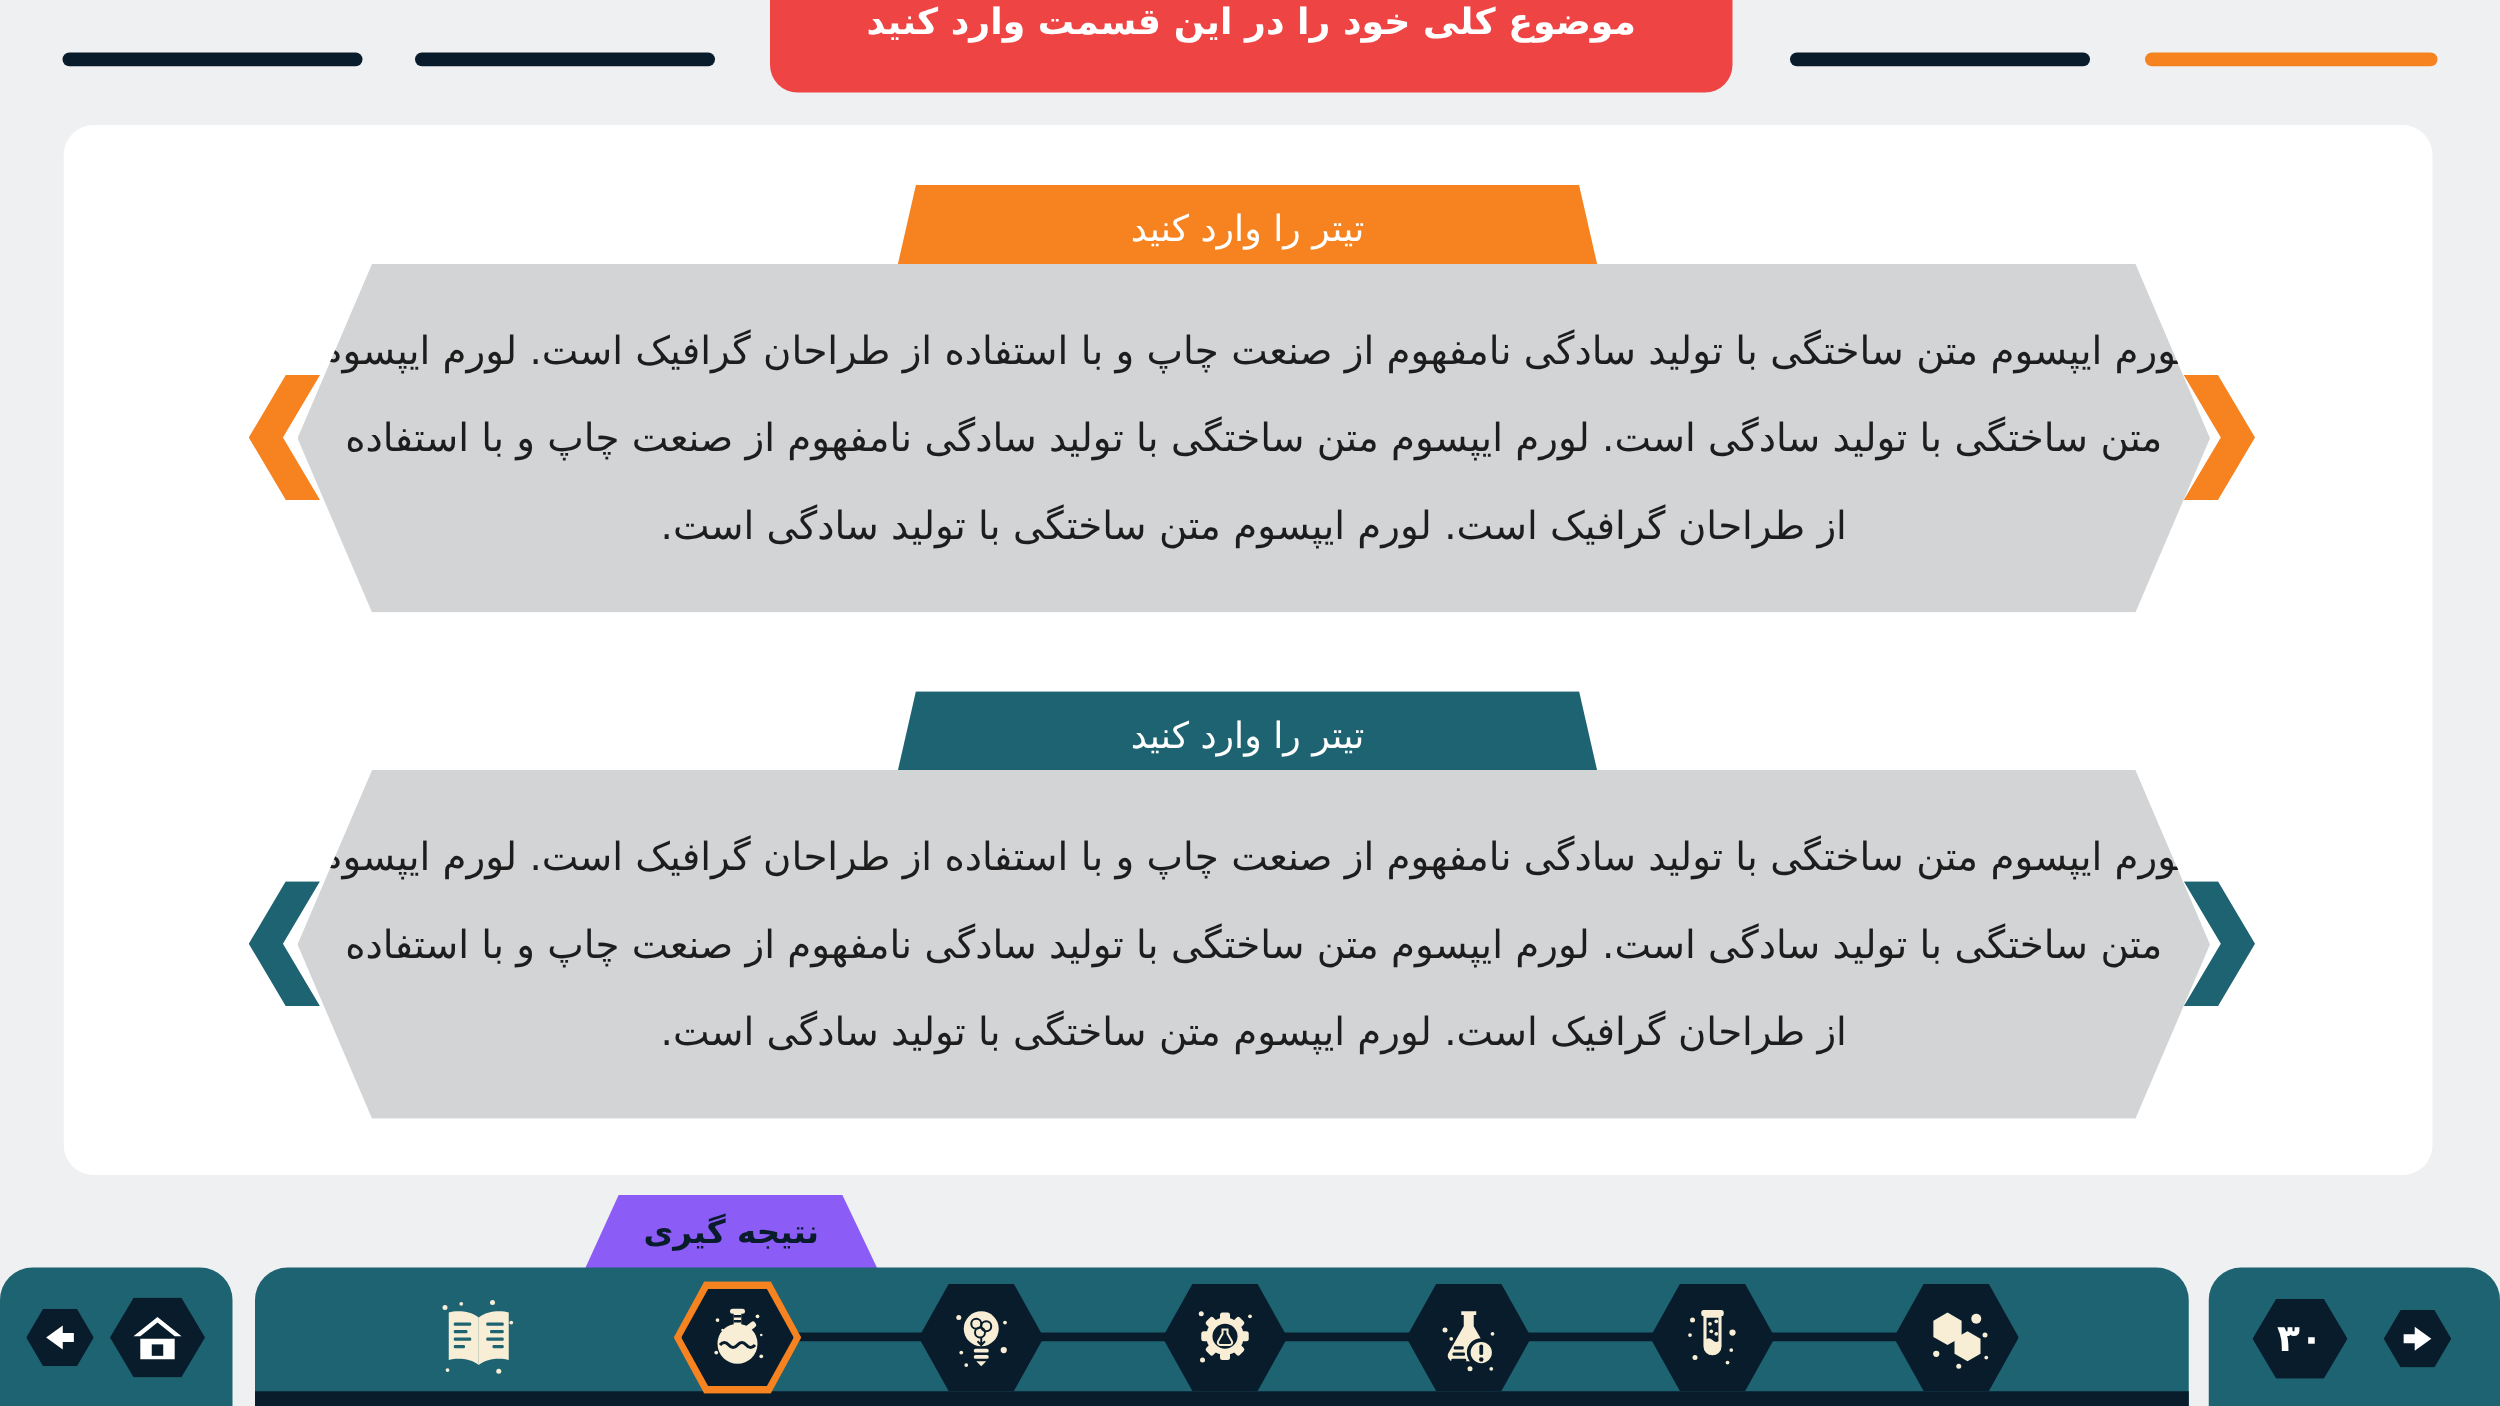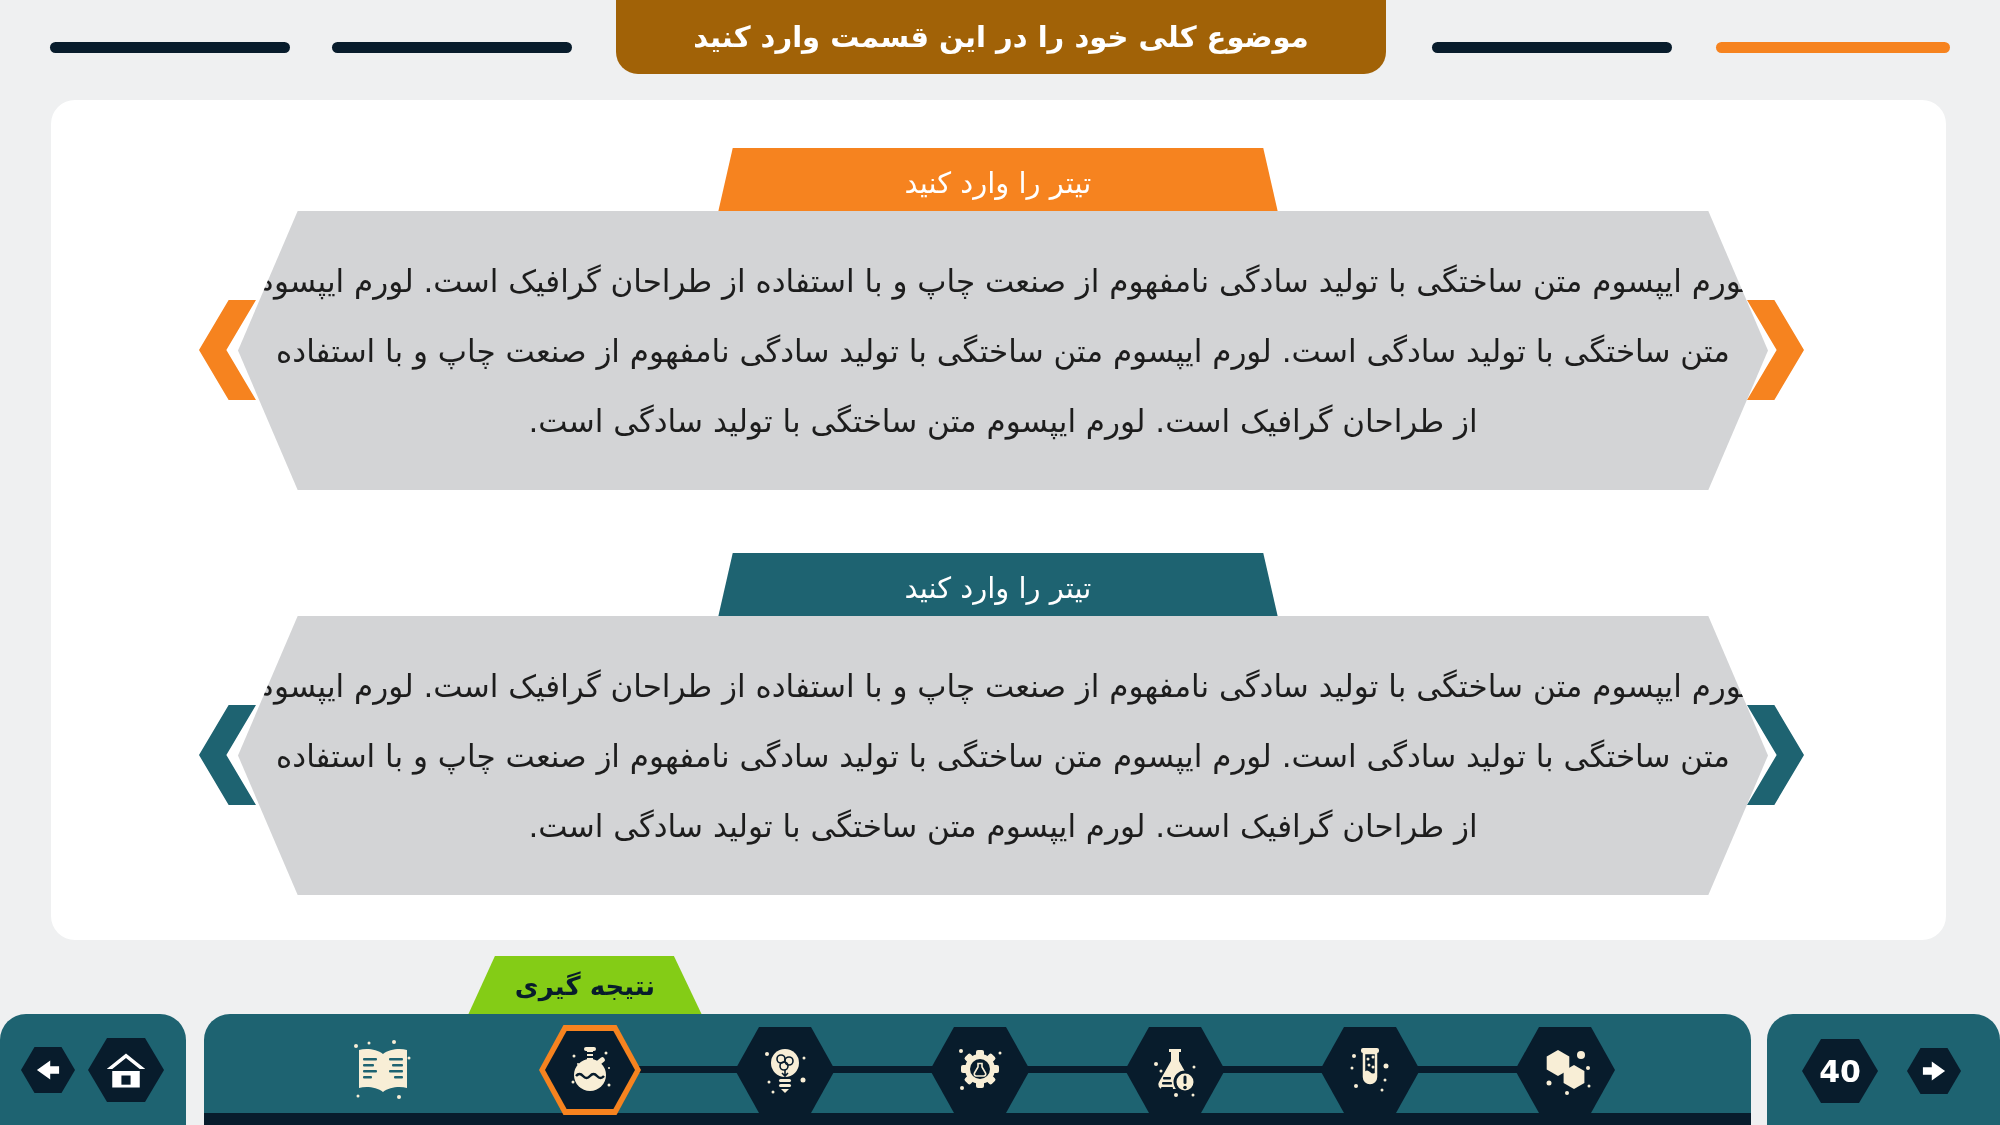--- a/index.html
+++ b/index.html
@@ -2,22 +2,22 @@
 <html lang="fa"><head>
 <meta charset="utf-8">
 <style>
   html,body{margin:0;padding:0;}
   .stage{position:relative;width:2000px;height:1125px;background:#eff0f1;overflow:hidden;
          font-family:"DejaVu Sans",sans-serif;}
   .abs{position:absolute;}
   
   .hline{top:42px;height:11px;border-radius:6px;background:#081c2c;}
   .hline.orange{background:#f6831f;}
-  .header-box{left:616px;top:0;width:770px;height:74px;background:#a16207;
-              border-radius:0 0 22px 22px;display:flex;align-items:center;justify-content:center;}
+  .header-box{left:616px;top:0;width:770px;height:74px;background:#ef4444;
+              border-radius:0 0 22px 22px;display:flex;justify-content:center;}
   .header-box span{color:#ffffff;font-size:29px;font-weight:bold;}
   
   .card{left:51px;top:100px;width:1895px;height:840px;background:#ffffff;border-radius:24px;}
   
   .banner{left:717px;width:562px;height:69px;
           clip-path:polygon(2.8% 0,97.2% 0,100% 100%,0 100%);
           display:flex;align-items:center;justify-content:center;}
   .banner span{color:#ffffff;font-size:29px;font-weight:500;}
   .banner.b1{top:148px;background:#f6831f;}
   .banner.b2{top:553px;background:#1e6371;}
@@ -25,21 +25,21 @@
             clip-path:polygon(3.9% 0,96.1% 0,100% 50%,96.1% 100%,3.9% 100%,0 50%);
             display:flex;flex-direction:column;justify-content:center;align-items:center;}
   .hexblock.h1{top:211px;} .hexblock.h2{top:616px;}
   .bodyline{direction:rtl;text-align:center;white-space:nowrap;color:#1d1d1d;
             font-size:31px;line-height:70px;height:70px;}
   .chev{width:57px;height:100px;}
   .chev.left{left:199px;clip-path:polygon(100% 0,52% 0,0 50%,52% 100%,100% 100%,48% 50%);}
   .chev.right{left:1747px;clip-path:polygon(0 0,48% 0,100% 50%,48% 100%,0 100%,52% 50%);}
   .chev.c1{top:300px;background:#f6831f;} .chev.c2{top:705px;background:#1e6371;}
   
-  .tab{left:468px;top:956px;width:234px;height:59px;background:#84cc16;
+  .tab{left:468px;top:956px;width:234px;height:59px;background:#8b5cf6;
        clip-path:polygon(11.5% 0,88% 0,100% 100%,0 100%);
        display:flex;align-items:center;justify-content:center;}
   .tab span{color:#081c2c;font-size:26px;font-weight:600;}
   .fbox{top:1014px;height:111px;background:#1e6371;border-radius:26px 26px 0 0;}
   .fbox.left{left:0;width:186px;}
   .fbox.main{left:204px;width:1547px;}
   .fbox.right{left:1767px;width:233px;}
   .bstrip{left:0;bottom:0;width:100%;height:12px;background:#081c2c;}
   .hexsm{background:#081c2c;clip-path:polygon(25% 0,75% 0,100% 50%,75% 100%,25% 100%,0 50%);
          display:flex;align-items:center;justify-content:center;}
@@ -252,21 +252,21 @@
           <circle cx="51" cy="26" r="2"></circle>
           <circle cx="12" cy="41" r="2.5"></circle>
         <circle cx="30" cy="51" r="2"></circle>
           <circle cx="52" cy="44" r="1.5"></circle>
       </g>
     </svg>
   </div>
 
   <div class="abs fbox right"></div>
   <div class="abs hexsm" style="left:1802px;top:1039px;width:76px;height:64px;">
-    <span class="pgnum">40</span>
+    <span class="pgnum">۳۰</span>
   </div>
   <div class="abs hexsm" style="left:1907px;top:1048px;width:54px;height:46px;">
     <svg width="40" height="34" viewBox="0 0 54 46">
       <path d="M42 23 L24 10 v8 h-12 v10 h12 v8 z" fill="#ffffff"></path>
     </svg>
   </div>
 
 </div>
 
 </body></html>

